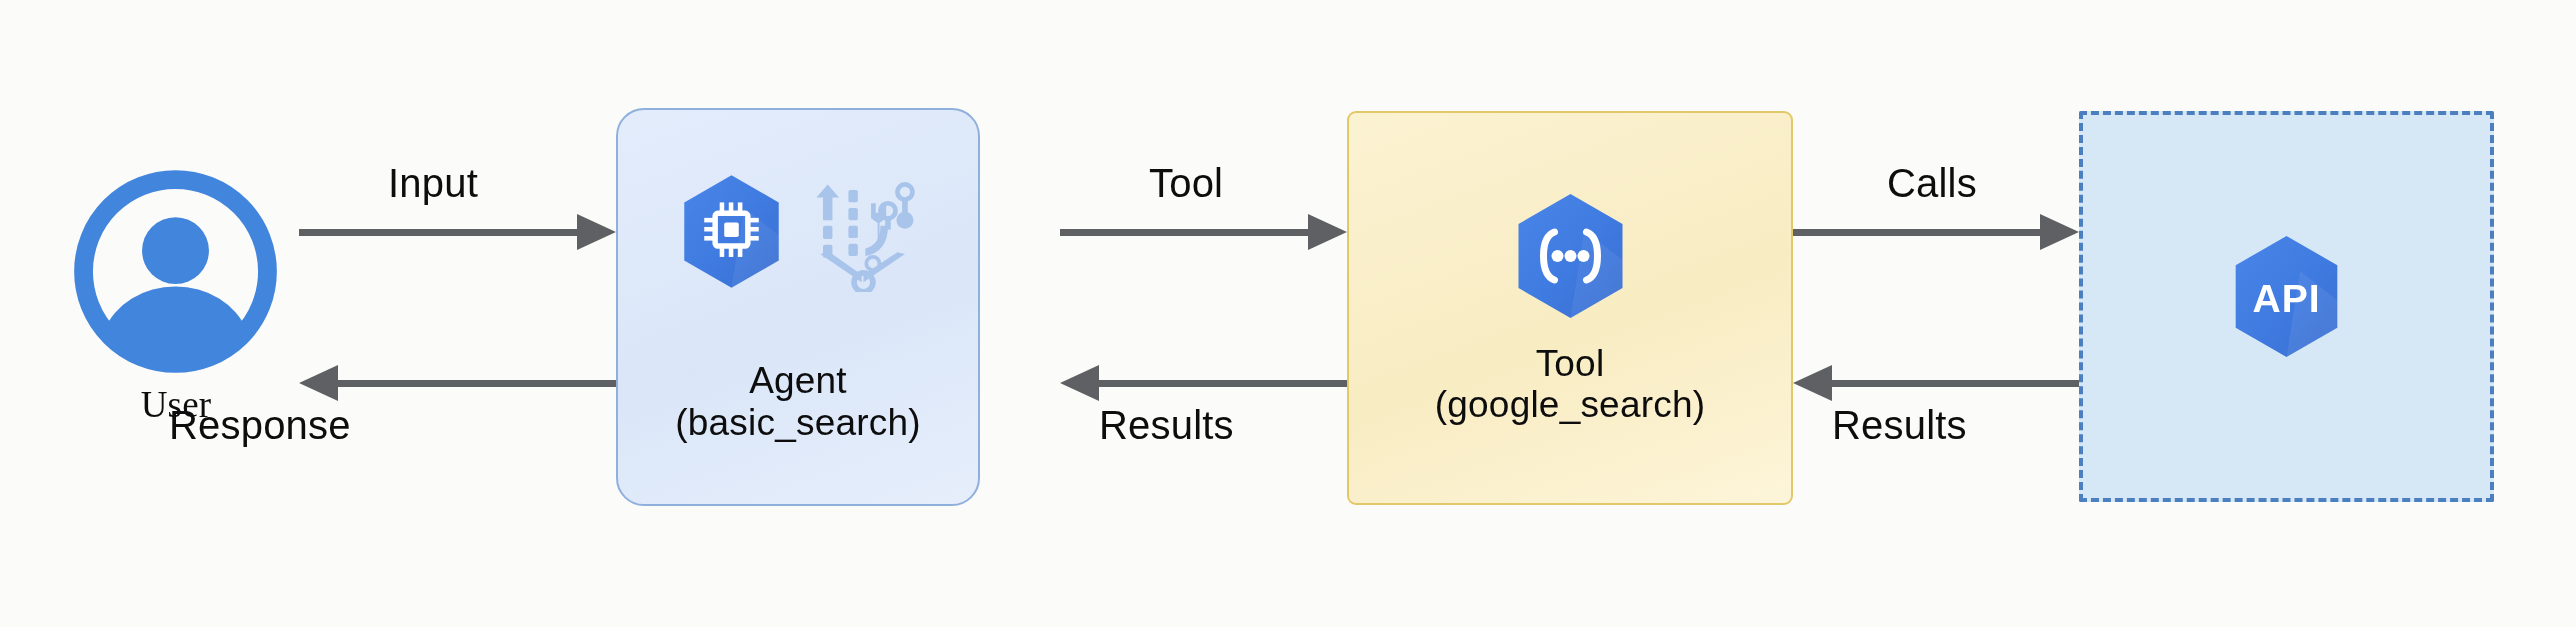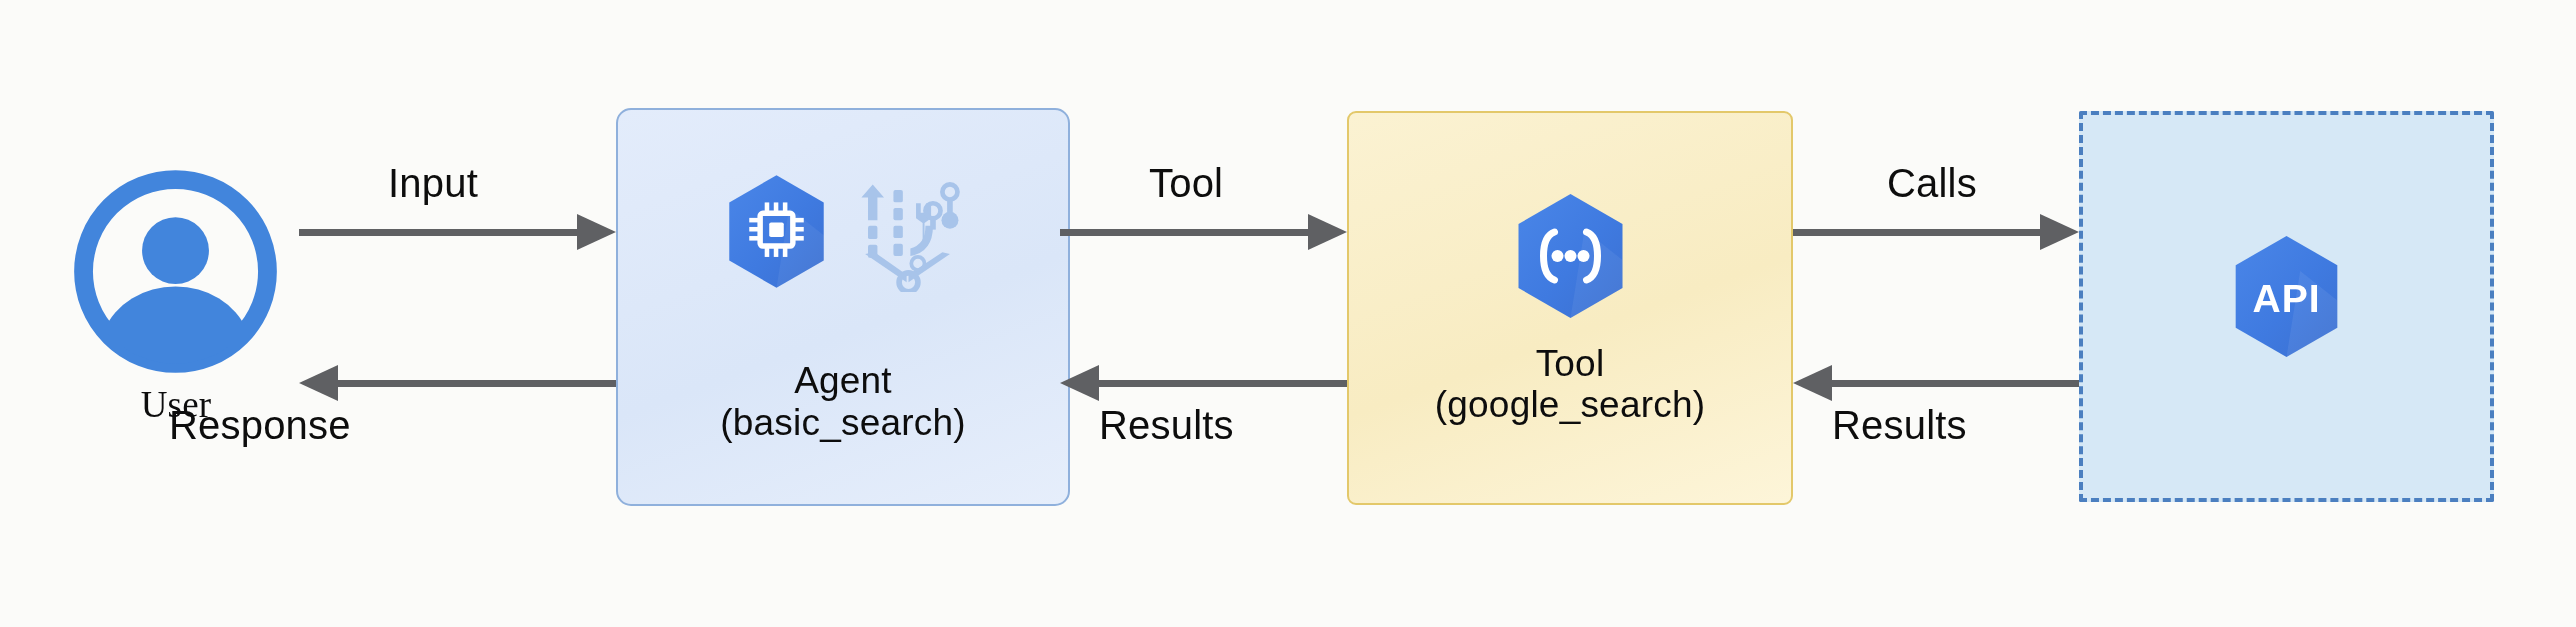--- a/index.html
+++ b/index.html
@@ -60,25 +60,25 @@
     font-size: 37px;
     line-height: 1.12;
     color: #0d0d0d;
     white-space: pre-line;
     letter-spacing: 0.2px;
   }
 
   #agent-box {
     left: 616px;
     top: 108px;
-    width: 454px;
+    width: 364px;
     height: 398px;
     background: linear-gradient(160deg, #e3ecfb 0%, #dae6f8 55%, #e6eefb 100%);
     border: 2.4px solid #8fb0dc;
-    border-radius: 15px;
+    border-radius: 28px;
     gap: 48px;
   }
   #tool-box {
     left: 1347px;
     top: 111px;
     width: 446px;
     height: 394px;
     background: linear-gradient(160deg, #fbf2d2 0%, #f8ecc2 55%, #fdf5d9 100%);
     border: 2.4px solid #e3c86a;
     border-radius: 9px;

